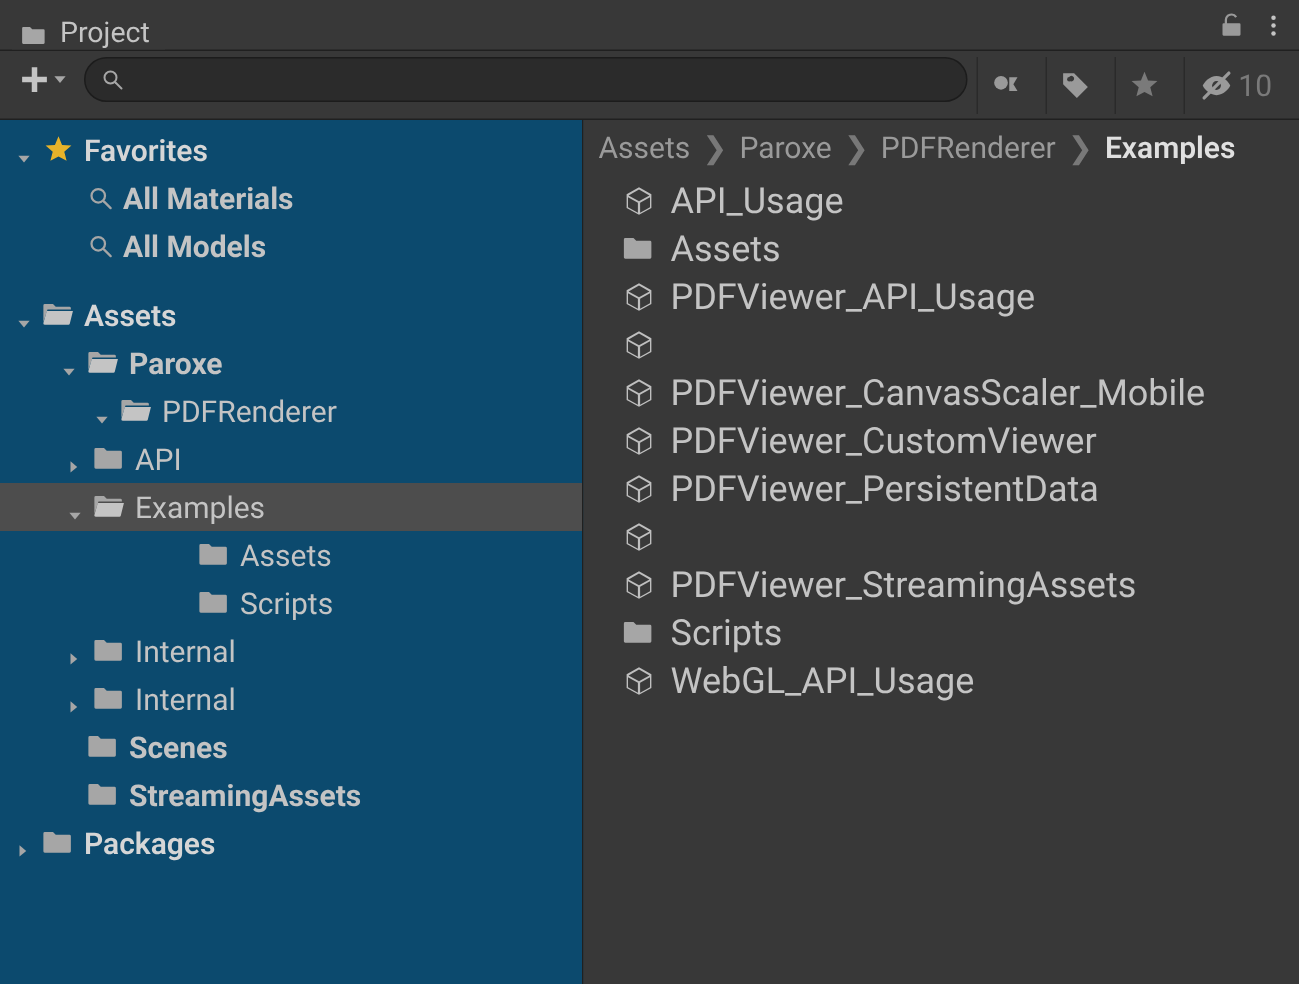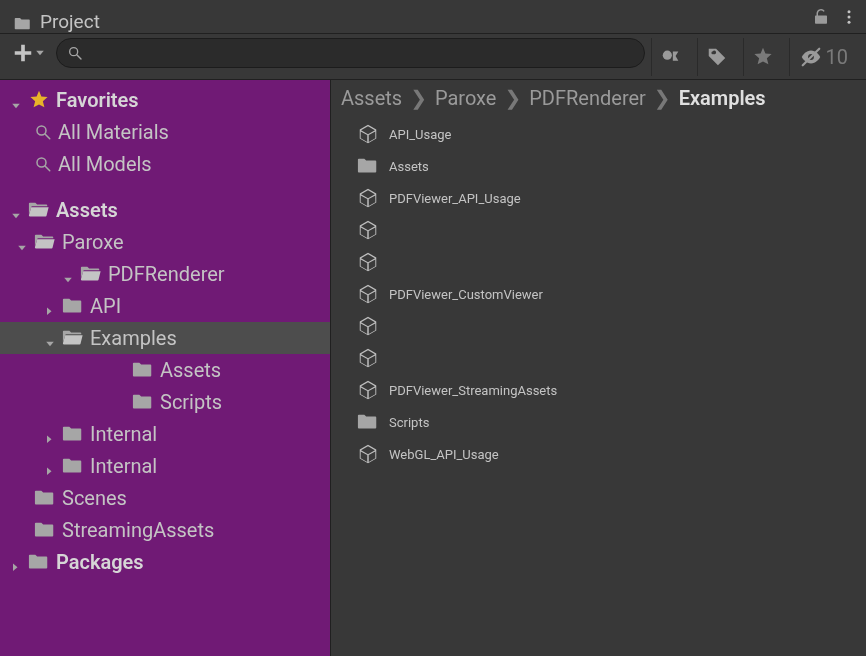--- a/index.html
+++ b/index.html
@@ -62,22 +62,22 @@
     display: flex; align-items: center; justify-content: center;
     color: #7a7a7a;
     border-left: 1px solid #2a2a2a;
     cursor: pointer;
   }
   .tool-btn.num { width: auto; padding: 0 10px; font-size: 20px; gap:4px; }
 
   
   .split { display: flex; height: calc(656px - 34px - 46px); }
   .left {
-    width: 331px;
-    background: #701a75;
+    width: 389px;
+    background: #0c4a6e;
     border-right: 1px solid #202020;
     overflow: hidden;
     padding-top: 4px;
   }
   .right {
     flex: 1; background: #383838;
     display: flex; flex-direction: column;
     overflow: hidden;
   }
 
@@ -104,36 +104,36 @@
   }
   .row.selected { background: #4d4d4d; }
   .arrow {
     width: 12px; height: 12px; display: inline-block;
     flex-shrink: 0;
   }
   .arrow.none { visibility: hidden; }
   .label { font-size: 20px; color: #c4c4c4; }
   .label.bold { font-weight: 600; color: #d6d6d6; }
   .indent0 { padding-left: 10px; }
-  .indent1 { padding-left: 16px; }
+  .indent1 { padding-left: 40px; font-weight: bold; }
   .indent2 { padding-left: 62px; }
   .indent3 { padding-left: 44px; }
   .indent4 { padding-left: 114px; }
   .section-gap { height: 14px; }
 
   
   .content {
     flex: 1; overflow: hidden;
     padding: 2px 0 0 26px;
   }
   .c-row {
     height: 32px; display: flex; align-items: center; gap: 10px;
     cursor: pointer;
   }
-  .c-label { font-size: 13px; color: #c4c4c4; }
+  .c-label { font-size: 24px; color: #c4c4c4; }
 
   
   .ico { width: 22px; height: 22px; display:inline-flex; align-items:center; justify-content:center; flex-shrink:0; }
   .ico svg { width: 100%; height: 100%; }
   .ico.small { width: 18px; height: 18px; }
 </style>
 </head>
 <body>
 
 <svg width="0" height="0" style="position:absolute">
@@ -468,35 +468,37 @@
               <use href="#i-unity"></use>
             </svg>
           </span>
         </div>
         <div class="c-row">
           <span class="ico">
             <svg viewBox="0 0 24 24">
               <use href="#i-unity"></use>
             </svg>
           </span>
+          <span class="c-label">PDFViewer_CanvasScaler_Mobile</span>
         </div>
         <div class="c-row">
           <span class="ico">
             <svg viewBox="0 0 24 24">
               <use href="#i-unity"></use>
             </svg>
           </span>
           <span class="c-label">PDFViewer_CustomViewer</span>
         </div>
         <div class="c-row">
           <span class="ico">
             <svg viewBox="0 0 24 24">
               <use href="#i-unity"></use>
             </svg>
           </span>
+          <span class="c-label">PDFViewer_PersistentData</span>
         </div>
         <div class="c-row">
           <span class="ico">
             <svg viewBox="0 0 24 24">
               <use href="#i-unity"></use>
             </svg>
           </span>
         </div>
         <div class="c-row">
           <span class="ico">

